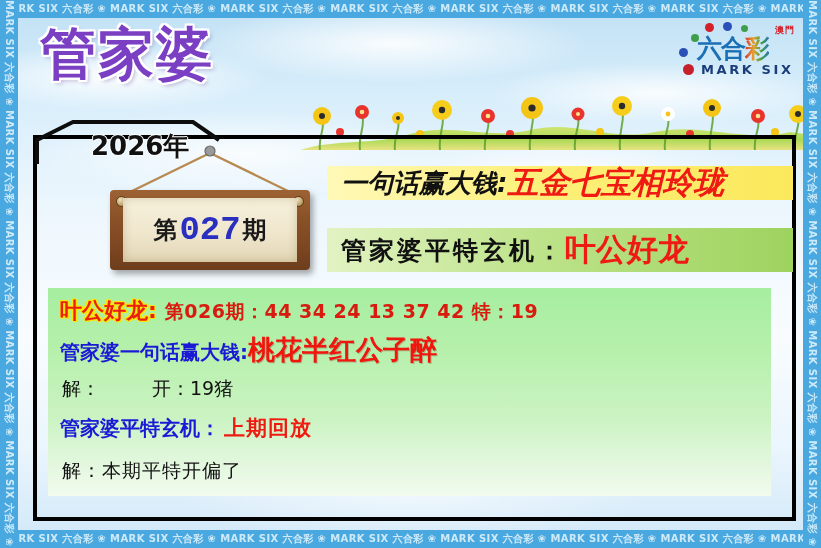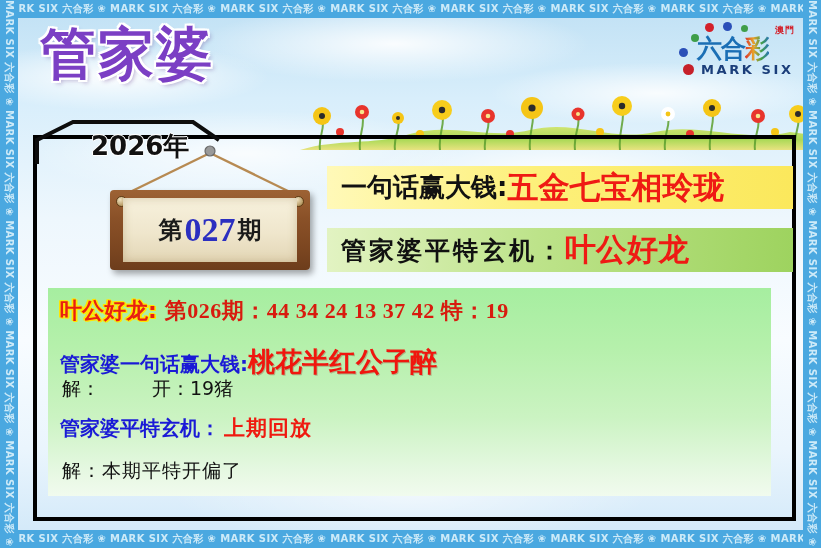--- a/index.html
+++ b/index.html
@@ -66,47 +66,47 @@
   
   .hang{position:absolute;left:100px;top:145px;width:225px;height:130px;z-index:24;}
   .board{position:absolute;left:10px;top:45px;width:200px;height:80px;
     background:linear-gradient(180deg,#9d6234 0%,#8a5128 35%,#7d4721 70%,#6d3d1c 100%);
     border-radius:4px;box-shadow:3px 4px 6px rgba(0,0,0,.35);}
   .paper{position:absolute;left:13px;top:8px;width:174px;height:64px;
     background:linear-gradient(180deg,#f7f1dd 0%,#efe6cc 55%,#e3d6b6 100%);
     box-shadow:inset 0 0 10px rgba(150,120,70,.35);}
   .paper-txt{position:absolute;inset:0;display:flex;align-items:center;justify-content:center;gap:2px;}
   .pt-cn{font-family:"DejaVu Serif","Liberation Serif",serif;font-size:24px;font-weight:bold;color:#1a1a1a;}
-  .pt-num{font-family:Liberation Serif, serif;font-size:34px;font-weight:bold;color:#2b2fc0;
+  .pt-num{font-family:Liberation Mono, monospace;font-size:34px;font-weight:bold;color:#2b2fc0;
     letter-spacing:0px;}
   .screw{position:absolute;width:9px;height:9px;border-radius:50%;
     background:radial-gradient(circle at 35% 30%,#f0e2c0,#9c7a3c);border:1px solid #5d3c16;}
   
   .frame{position:absolute;left:33px;top:135px;width:755px;height:378px;z-index:12;
     border:4px solid #000;background:transparent;}
   
   .banner{position:absolute;z-index:18;display:flex;align-items:center;
     padding-left:14px;white-space:nowrap;}
-  .banner-yellow{left:327px;top:166px;width:452px;height:43px;
-    background:linear-gradient(90deg,#fff9b8 0%,#fdf07a 45%,#fbe85c 100%);}
+  .banner-yellow{left:327px;top:166px;width:452px;height:34px;
+    background:linear-gradient(90deg,#fff9b8 0%,#fdf07a 45%,#fbe85c 100%);font-style:italic;}
   .banner-green{left:327px;top:228px;width:452px;height:44px;
     background:linear-gradient(90deg,#e2f3c2 0%,#bde38a 45%,#9ed35f 100%);}
   .bn-black{font-size:26px;font-weight:bold;color:#111;letter-spacing:0px;}
   .bn-red{font-size:31px;font-weight:bold;color:#ef1a14;letter-spacing:0px;}
   .bn-green-black{font-size:25px;font-weight:bold;color:#111;letter-spacing:3px;}
   
   .panel{position:absolute;left:48px;top:288px;width:723px;height:208px;z-index:16;
     background:linear-gradient(180deg,#a6eea0 0%,#b5f0ab 28%,#cbf3c2 62%,#e6f8e2 88%,#f1fbee 100%);}
   .row{position:absolute;white-space:nowrap;}
   .r1{left:12px;top:8px;display:flex;align-items:baseline;gap:8px;}
   .lbl-recall{font-size:22px;font-weight:bold;color:#e81f12;
     text-shadow:1.4px 0 0 #ffe600,-1.4px 0 0 #ffe600,0 1.4px 0 #ffe600,0 -1.4px 0 #ffe600,
                 1.4px 1.4px 0 #ffe600,-1.4px -1.4px 0 #ffe600;}
-  .recall-body{font-size:22px;font-weight:bold;color:#d81b0e;letter-spacing:.5px;font-family:Liberation Serif, serif;}
-  .r2{left:12px;top:44px;display:flex;align-items:baseline;margin-top:12px;}
+  .recall-body{font-size:19px;font-weight:bold;color:#d81b0e;letter-spacing:.5px;}
+  .r2{left:12px;top:44px;display:flex;align-items:baseline;}
   .lbl-blue{font-size:20px;font-weight:bold;color:#1a1ad6;letter-spacing:0px;}
   .val-bigred{font-size:27px;font-weight:bold;color:#f0160e;letter-spacing:0px;
     text-shadow:1px 1px 0 rgba(120,0,0,.25);}
   .r3{left:14px;top:88px;font-size:19px;color:#111;}
   .r3 .gap{display:inline-block;width:52px;}
   .r4{left:12px;top:126px;display:flex;align-items:baseline;gap:4px;}
   .val-red2{font-size:21px;font-weight:bold;color:#ef1a10;letter-spacing:1px;}
   .r5{left:14px;top:170px;font-size:19px;color:#111;letter-spacing:1px;}
 </style>
 </head>

